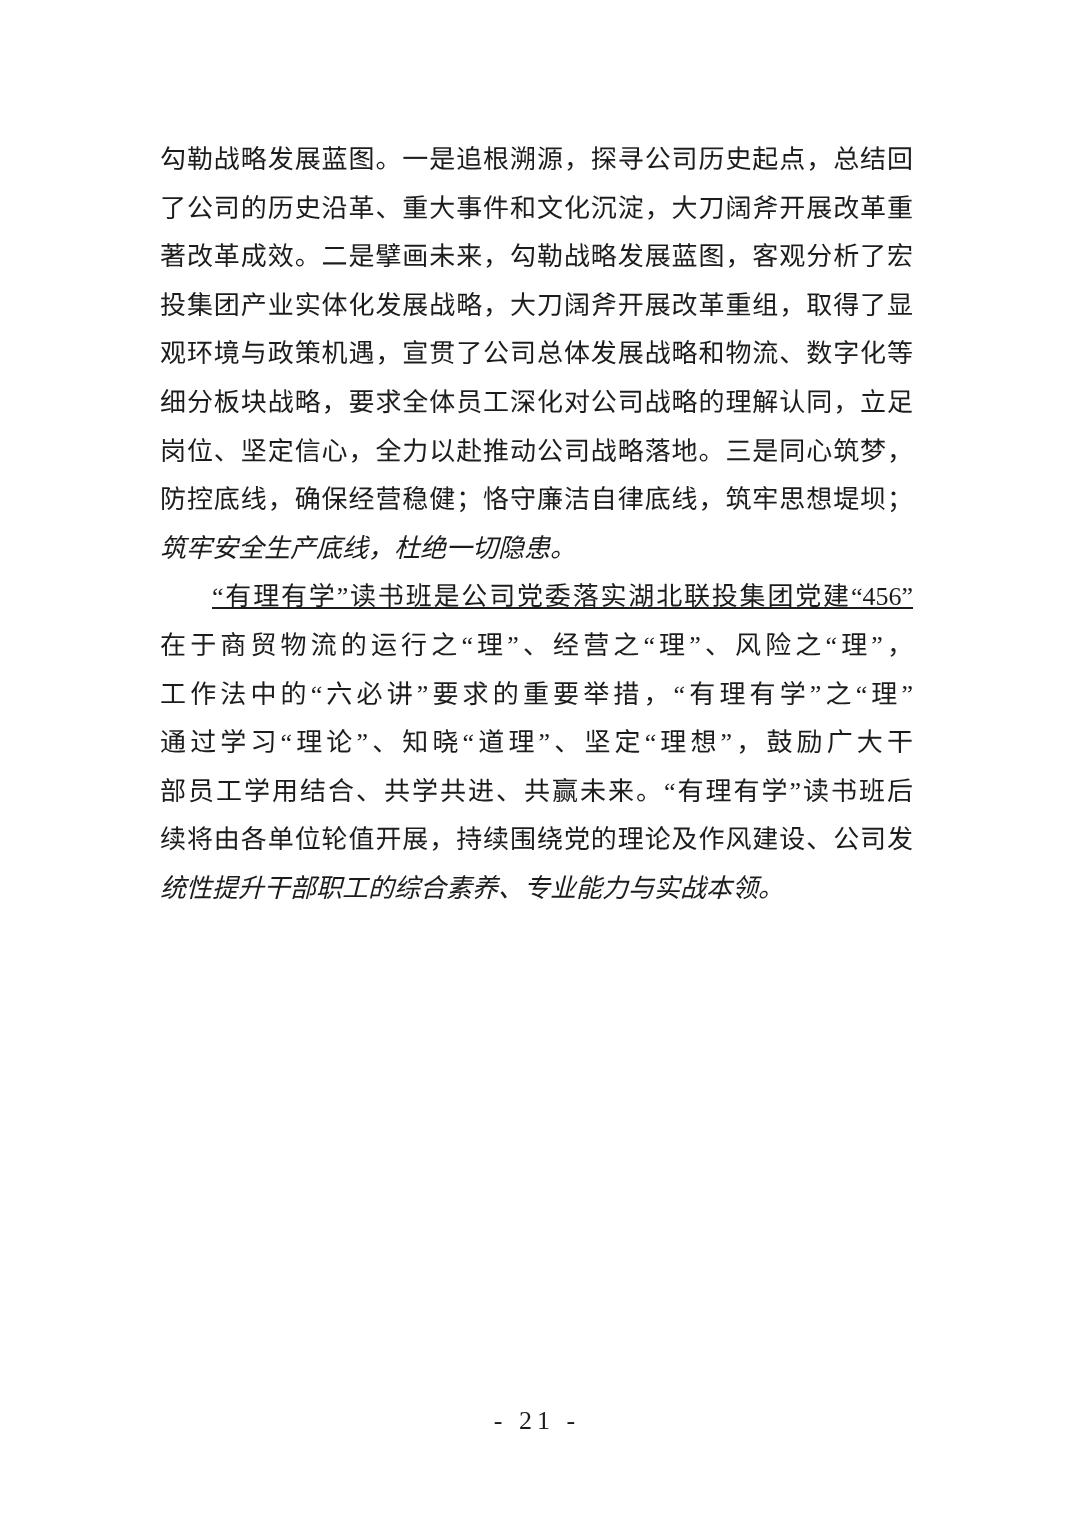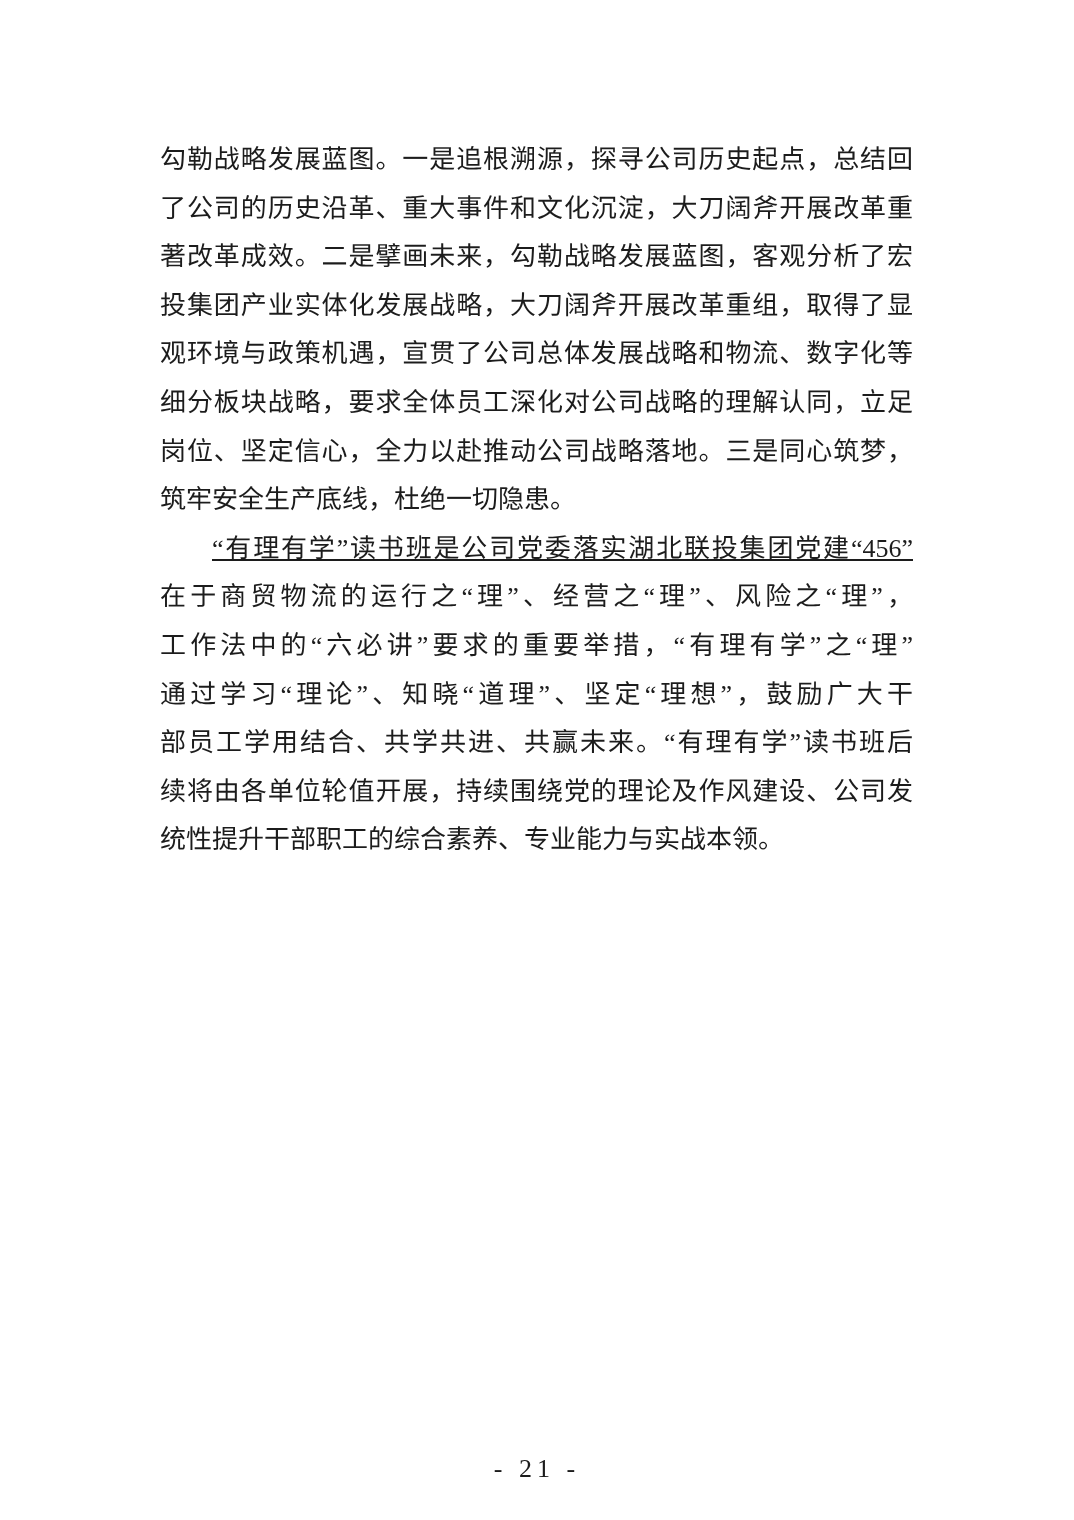--- a/index.html
+++ b/index.html
@@ -25,49 +25,51 @@
     height: 48.6px;
     line-height: 48.6px;
     font-size: 26px;
     color: #1c1c1c;
     text-align: justify;
     text-align-last: justify;
     overflow: hidden;
   }
   .line.para-end {
     text-align-last: left;
+    font-style: italic;
   }
   .line.indent {
     text-indent: 52px;
     text-decoration: underline;
   }
   .page-number {
     position: absolute;
     left: 0;
-    top: 1454px;
+    top: 1406px;
     width: 100%;
     text-align: center;
     font-size: 26px;
     color: #1c1c1c;
     letter-spacing: 5px;
     font-family: "Liberation Serif", serif;
   }
 </style>
 </head>
 <body>
 
 <div class="page">
   <div class="body-text">
       <div class="line">勾勒战略发展蓝图。一是追根溯源，探寻公司历史起点，总结回顾</div>
       <div class="line">了公司的历史沿革、重大事件和文化沉淀，大刀阔斧开展改革重组</div>
       <div class="line">著改革成效。二是擘画未来，勾勒战略发展蓝图，客观分析了宏</div>
       <div class="line">投集团产业实体化发展战略，大刀阔斧开展改革重组，取得了显</div>
       <div class="line">观环境与政策机遇，宣贯了公司总体发展战略和物流、数字化等</div>
       <div class="line">细分板块战略，要求全体员工深化对公司战略的理解认同，立足</div>
       <div class="line">岗位、坚定信心，全力以赴推动公司战略落地。三是同心筑梦，</div>
+      <div class="line">防控底线，确保经营稳健；恪守廉洁自律底线，筑牢思想堤坝；</div>
       <div class="line para-end">筑牢安全生产底线，杜绝一切隐患。</div>
       <div class="line indent">“有理有学”读书班是公司党委落实湖北联投集团党建“456”</div>
       <div class="line">在于商贸物流的运行之“理”、经营之“理”、风险之“理”，</div>
       <div class="line">工作法中的“六必讲”要求的重要举措，“有理有学”之“理”</div>
       <div class="line">通过学习“理论”、知晓“道理”、坚定“理想”，鼓励广大干</div>
       <div class="line">部员工学用结合、共学共进、共赢未来。“有理有学”读书班后</div>
       <div class="line">续将由各单位轮值开展，持续围绕党的理论及作风建设、公司发</div>
       <div class="line para-end">统性提升干部职工的综合素养、专业能力与实战本领。</div>
     </div>
   <div class="page-number">- 21 -</div>

